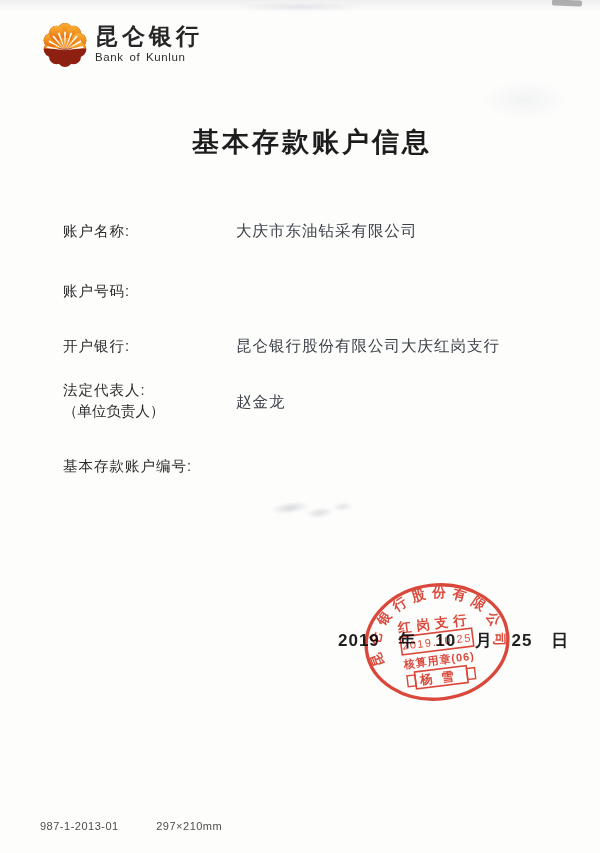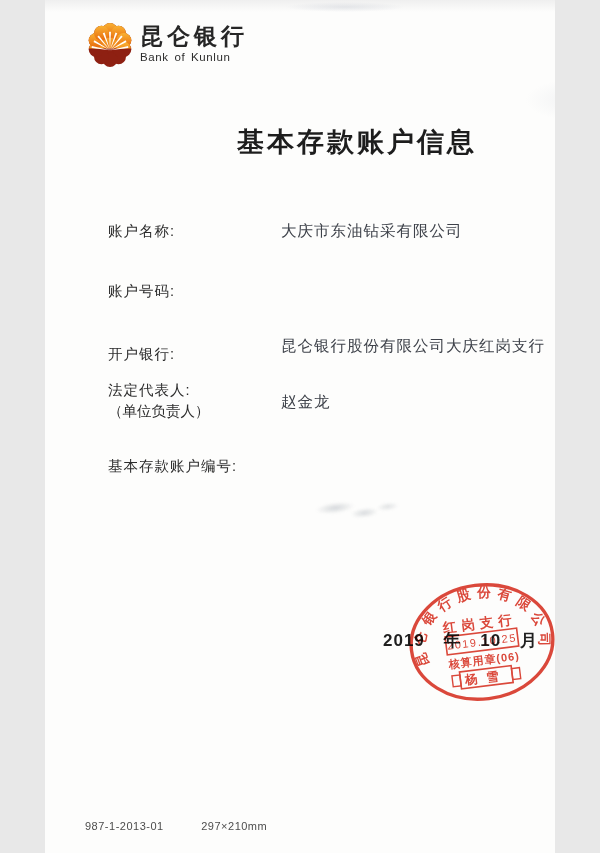--- a/index.html
+++ b/index.html
@@ -1,21 +1,21 @@
 <!DOCTYPE html>
 <html><head>
 <meta charset="utf-8">
 <style>
   * { margin: 0; padding: 0; box-sizing: border-box; }
   html, body { background: #e8e8e8; }
   body { font-family: "Liberation Sans", "DejaVu Sans", sans-serif; }
 
   .page {
     position: relative;
-    width: 510px;
+    width: 600px;
     height: 853px;
     margin: 0 auto;
     background: #fdfdfc;
     overflow: hidden;
     color: #222;
   }
 
   
   .scan-top-band {
     position: absolute; left: 0; top: 0; width: 600px; height: 12px;
@@ -158,21 +158,21 @@
     </div>
   </div>
 
   <div class="doc-title">基本存款账户信息</div>
 
   <div class="field-label" style="top:222px">账户名称:</div>
   <div class="field-value" style="top:221px">大庆市东油钻采有限公司</div>
 
   <div class="field-label" style="top:282px">账户号码:</div>
 
-  <div class="field-label" style="top:345px">开户银行:</div>
+  <div class="field-label" style="top:337px">开户银行:</div>
   <div class="field-value" style="top:336px">昆仑银行股份有限公司大庆红岗支行</div>
 
   <div class="field-label" style="top:381px">法定代表人:</div>
   <div class="field-label" style="top:402px; letter-spacing:0">（单位负责人）</div>
   <div class="field-value" style="top:392px">赵金龙</div>
 
   <div class="field-label" style="top:457px">基本存款账户编号:</div>
 
   <div class="smudge"></div>
 

